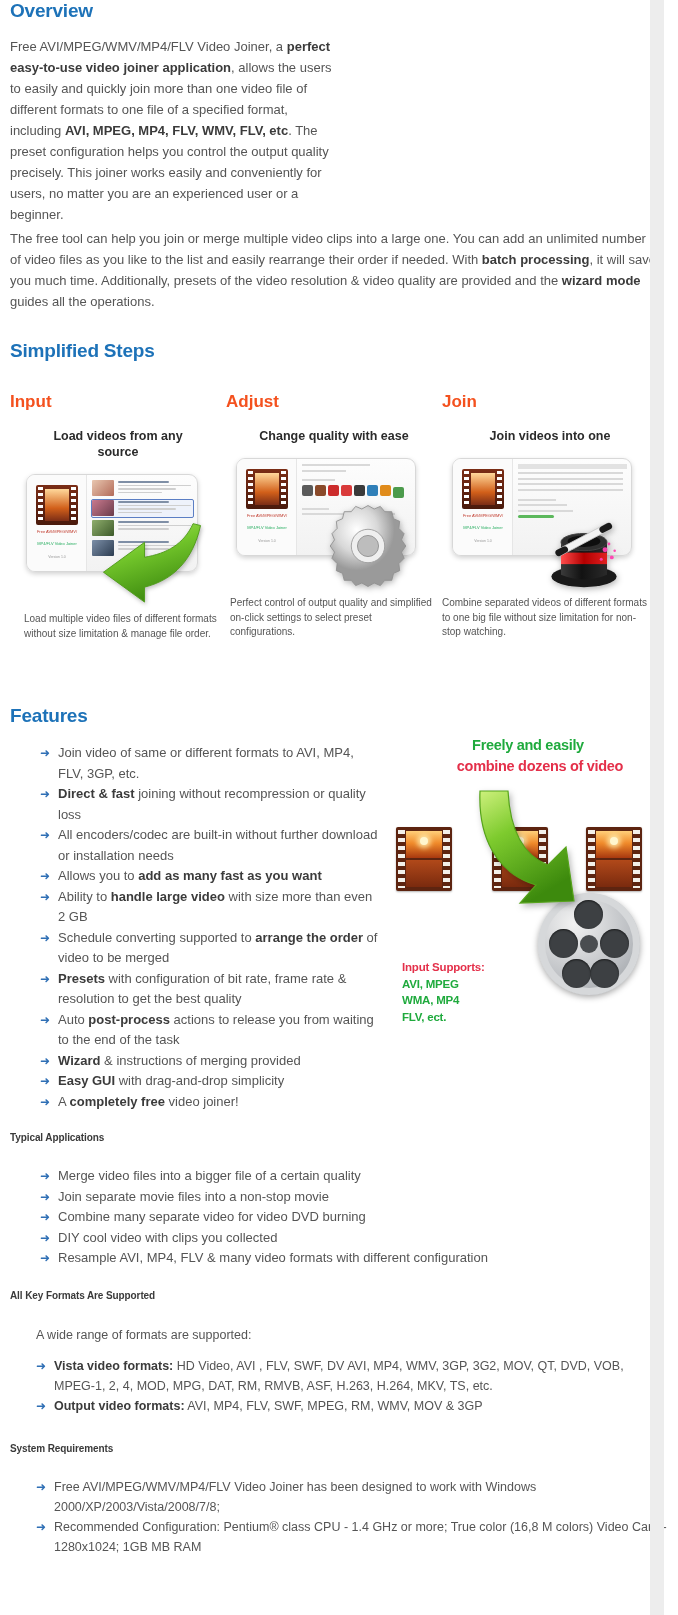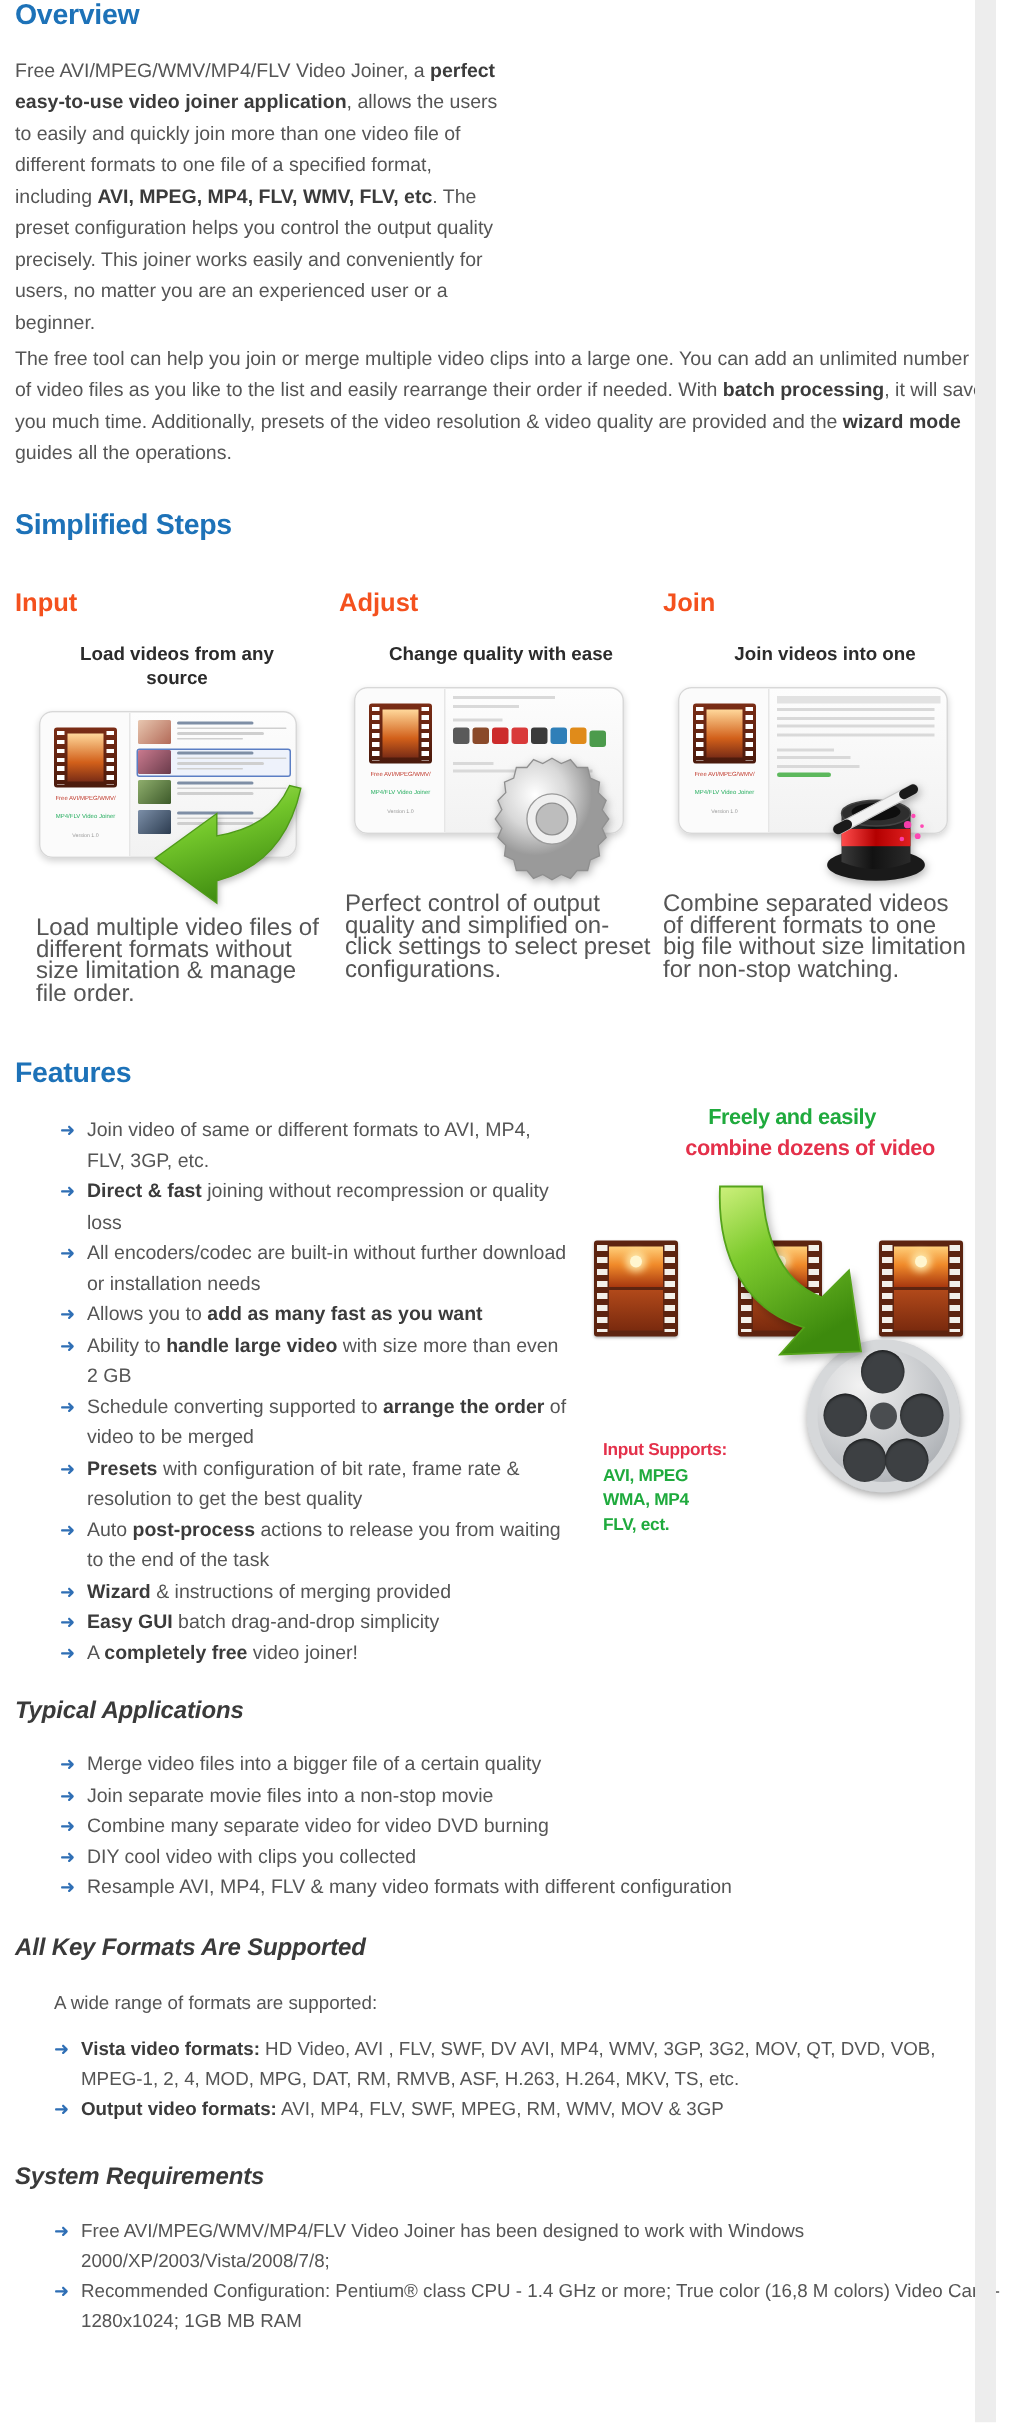--- a/index.html
+++ b/index.html
@@ -18,45 +18,44 @@
 
   h2.blue-heading {
     color:#1d72b8;
     font-size:19px;
     font-weight:bold;
     margin:0;
     letter-spacing:-0.2px;
   }
   h3.dark-heading {
     color:#3a3a3a;
-    font-size:16px;
+    font-size:10px;
     font-weight:bold;
     margin:0;
     letter-spacing:-0.1px;
-    font-style:italic;
   }
 
   p.body-text { font-size:13px; line-height:21px; color:#555; margin:0; }
   p.body-text b { color:#3b3b3b; font-weight:bold; }
 
   
   #overview-section { position:absolute; left:10px; top:0px; width:650px; }
   #overview-title { position:absolute; left:0; top:0px; }
   #overview-para-1 { position:absolute; left:0; top:36px; width:330px; }
   #overview-para-2 { position:absolute; left:0; top:228px; width:650px; }
 
   
   #steps-section { position:absolute; left:10px; top:340px; width:650px; }
   #steps-title { position:absolute; left:0; top:0; }
   .steps-grid { position:absolute; left:0; top:52px; width:650px; display:flex; }
   .step-col { width:216px; position:relative; }
   .step-name { color:#f4511e; font-size:17px; font-weight:bold; margin:0 0 16px 0; }
   .step-sub { text-align:center; color:#2b2b2b; font-size:12.5px; font-weight:bold; line-height:16px; margin:0 auto; width:170px; }
   .step-img { height:140px; position:relative; margin-top:6px; }
-  .step-caption { font-size:16px; line-height:14.5px; color:#555; width:196px; margin:6px 0 0 14px; }
+  .step-caption { font-size:10px; line-height:14.5px; color:#555; width:196px; margin:6px 0 0 14px; }
   .step-col:nth-child(2) .step-caption { margin-left:4px; width:205px; }
   .step-col:nth-child(3) .step-caption { margin-left:0px; width:206px; }
 
   
   .appwin {
     position:absolute; left:16px; top:8px; width:172px; height:98px;
     background:linear-gradient(#fdfdfd,#f2f2f2);
     border:1px solid #d8d8d8; border-radius:9px;
     box-shadow:0 2px 5px rgba(0,0,0,.18);
     overflow:hidden;
@@ -358,21 +357,21 @@
     <ul class="arrow-list" id="features-list">
       <li><span class="bullet">➜</span><span>Join video of same or different formats to AVI, MP4, FLV, 3GP, etc.</span><b></b><span></span></li>
       <li><span class="bullet">➜</span><span></span><b>Direct &amp; fast</b><span> joining without recompression or quality loss</span></li>
       <li><span class="bullet">➜</span><span>All encoders/codec are built-in without further download or installation needs</span><b></b><span></span></li>
       <li><span class="bullet">➜</span><span>Allows you to </span><b>add as many fast as you want</b><span></span></li>
       <li><span class="bullet">➜</span><span>Ability to </span><b>handle large video</b><span> with size more than even 2 GB</span></li>
       <li><span class="bullet">➜</span><span>Schedule converting supported to </span><b>arrange the order</b><span> of video to be merged</span></li>
       <li><span class="bullet">➜</span><span></span><b>Presets</b><span> with configuration of bit rate, frame rate &amp; resolution to get the best quality</span></li>
       <li><span class="bullet">➜</span><span>Auto </span><b>post-process</b><span> actions to release you from waiting to the end of the task</span></li>
       <li><span class="bullet">➜</span><span></span><b>Wizard</b><span> &amp; instructions of merging provided</span></li>
-      <li><span class="bullet">➜</span><span></span><b>Easy GUI</b><span> batch drag-and-drop simplicity</span></li>
+      <li><span class="bullet">➜</span><span></span><b>Easy GUI</b><span> with drag-and-drop simplicity</span></li>
       <li><span class="bullet">➜</span><span>A </span><b>completely free</b><span> video joiner!</span></li>
     </ul>
 
     <div id="promo-graphic">
       <div class="promo-line g" style="position:absolute;left:0;top:0;width:280px;">Freely and easily</div>
       <div class="promo-line r" style="position:absolute;left:12px;top:21px;width:280px;">combine dozens of video</div>
 
       <div class="strip" style="left:8px;  top:92px;">
           <div class="frame top"></div>
           <div class="sun"></div>

